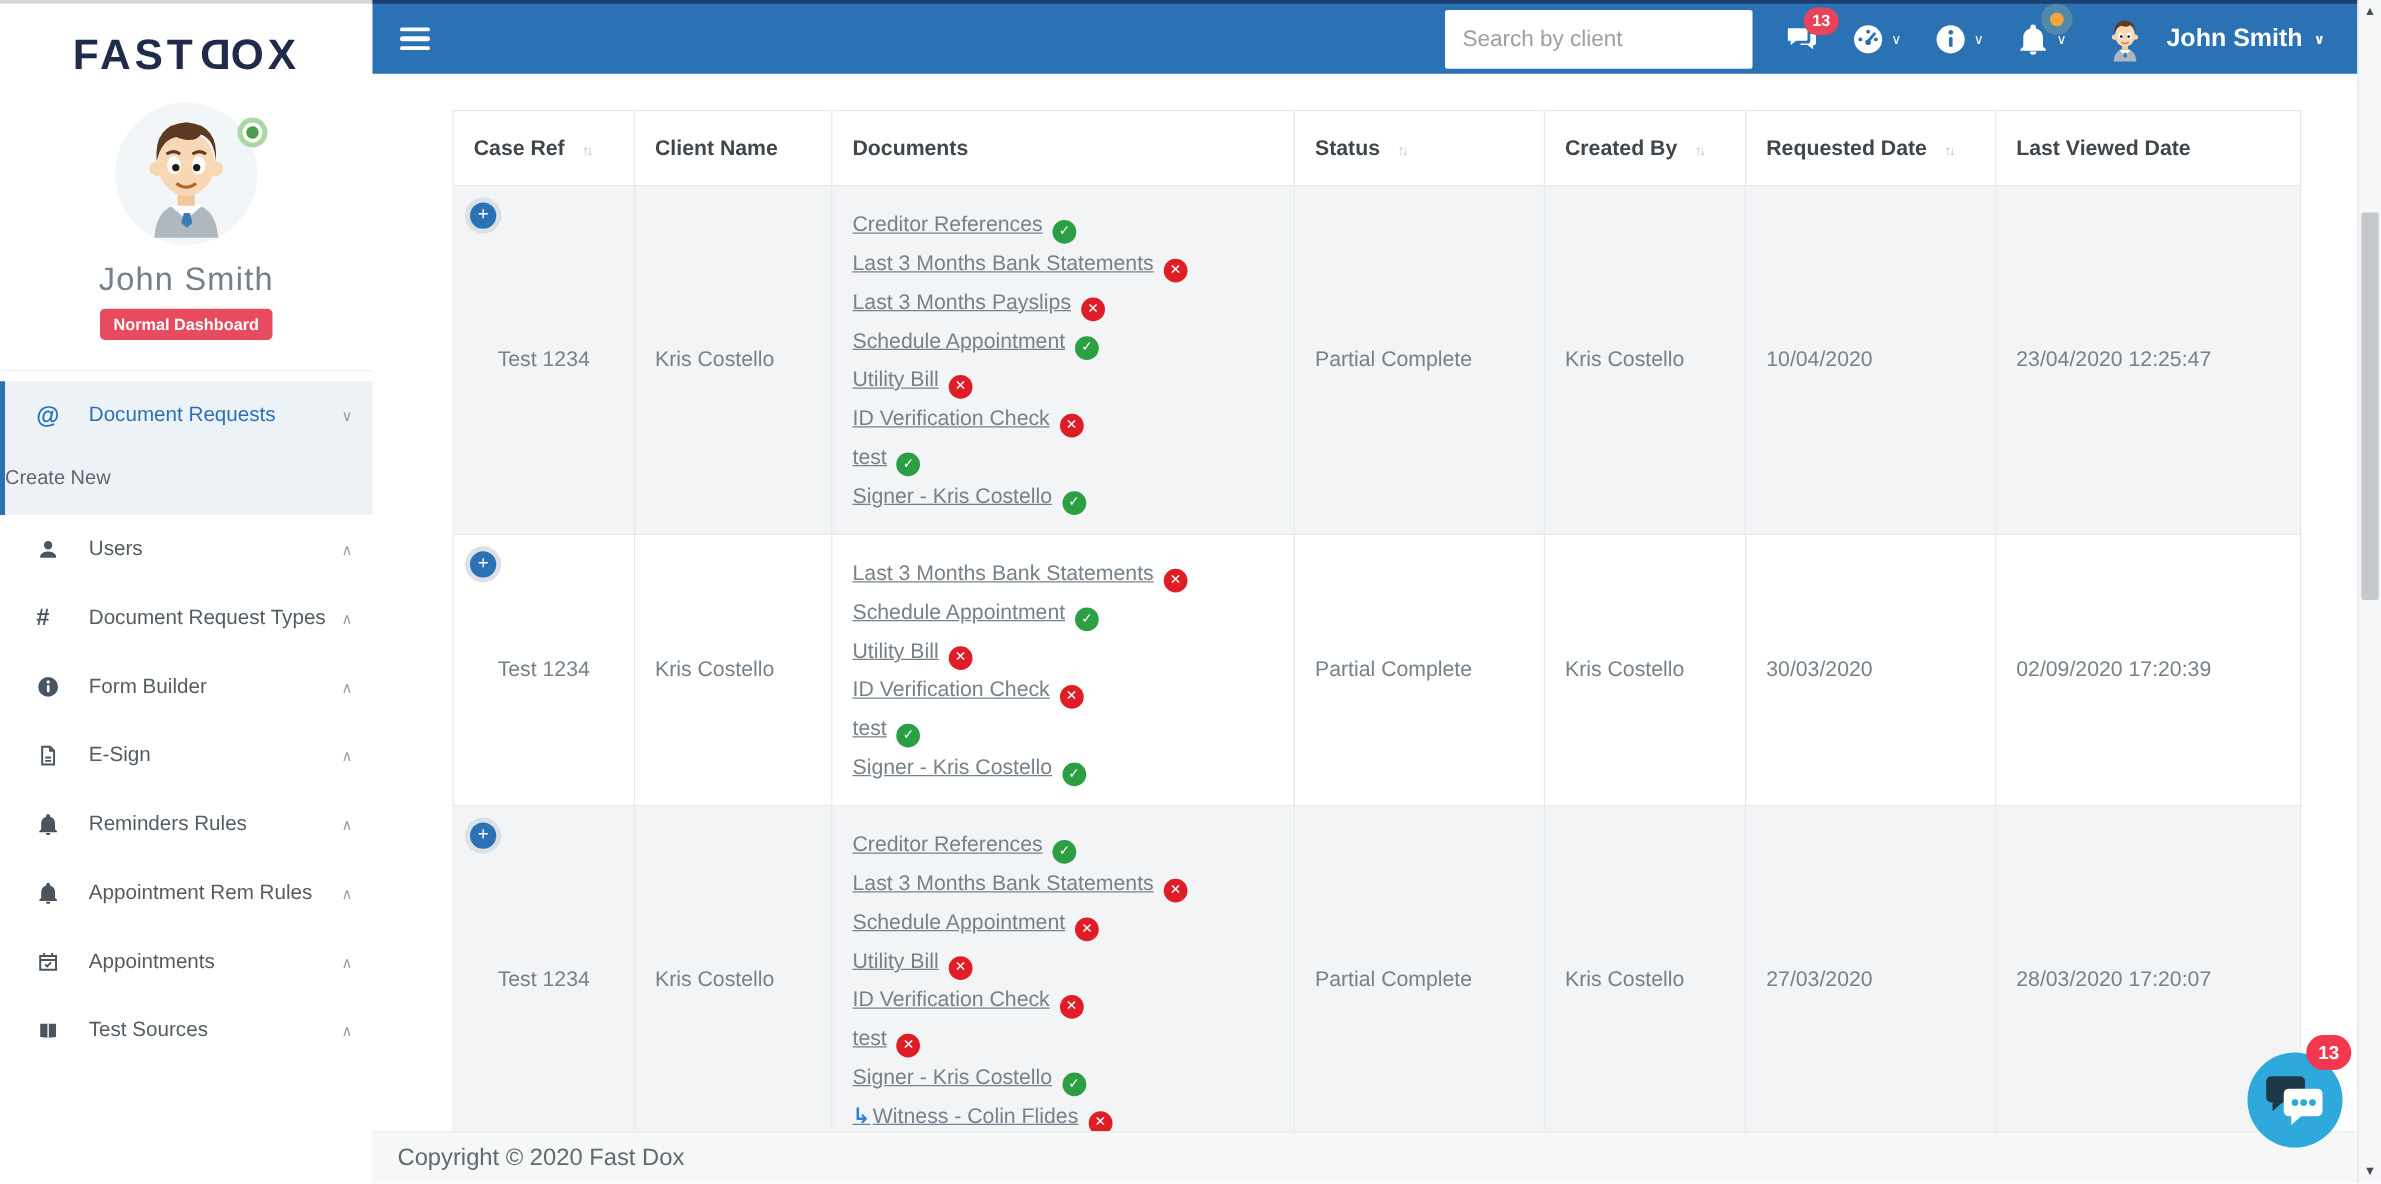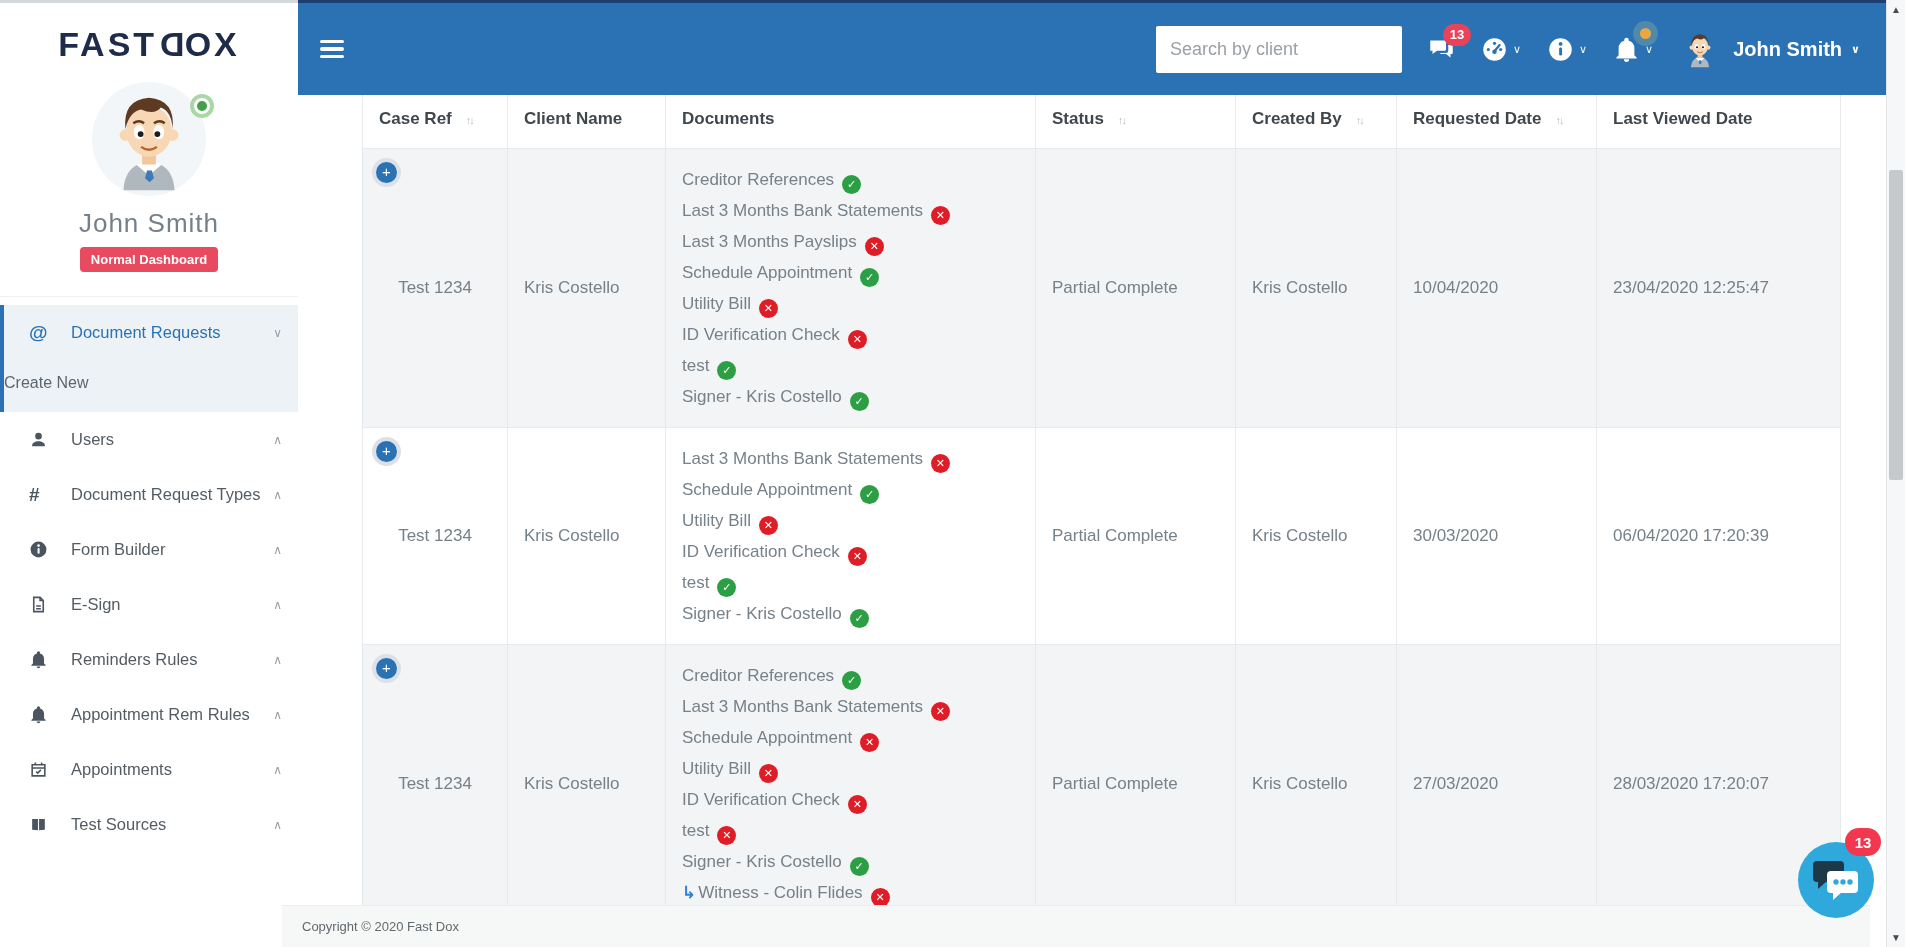--- a/index.html
+++ b/index.html
@@ -23,21 +23,21 @@
   .menu-item .mi-icon svg { width:19px; height:19px; }
   .menu-item .txt-icon { font-size:19px; font-weight:bold; color:#4b5560; }
   .menu-item .mi-label { margin-left:12px; font-size:16.5px; color:#545c63; white-space:nowrap; flex:1; }
   .menu-item .mi-chevron { font-size:12px; color:#97a0a8; margin-left:6px; }
   .active-wrap { background:#edf2f7; border-left:4px solid #2b72b5; padding-bottom:6px; }
   .active-wrap .menu-item { border-left:none; }
   .active-wrap .menu-item .mi-label, .active-wrap .menu-item .txt-icon, .active-wrap .menu-item .mi-icon { color:#2b72b5; }
   .submenu-item { height:46px; display:flex; align-items:center; font-size:16px; color:#5c666e; cursor:pointer; }
 
   
-  .navbar { position:absolute; left:298px; top:0; width:1588px; height:95px; background:#2b72b5; border-top:3px solid #1c3e71; display:flex; align-items:center; padding:0 26px 0 22px; z-index:6; }
+  .navbar { position:absolute; left:298px; top:0; width:1588px; height:59px; background:#2b72b5; border-top:3px solid #1c3e71; display:flex; align-items:center; padding:0 26px 0 22px; z-index:6; }
   .hamburger { width:24px; cursor:pointer; }
   .hamburger div { height:3.5px; background:#fff; border-radius:2px; margin:4px 0; }
   .nav-spacer { flex:1; }
   .search-box { width:246px; height:47px; background:#fff; border:none; border-radius:2px; padding:0 14px; font-size:18px; color:#444; font-family:inherit; }
   .search-box::placeholder { color:#9aa0a6; }
   .nav-icn { position:relative; margin-left:26px; display:flex; align-items:center; color:#fff; cursor:pointer; }
   .nav-icn svg { width:27px; height:27px; }
   .nav-chev { font-size:11px; color:#fff; margin-left:5px; opacity:.95; }
   .msg-badge { position:absolute; top:-12px; right:-16px; min-width:28px; height:22px; background:#e8435a; border-radius:11px; color:#fff; font-size:13px; font-weight:bold; display:flex; align-items:center; justify-content:center; padding:0 6px; }
   .bell-glow { position:absolute; top:-8px; right:2px; width:11px; height:11px; border-radius:50%; background:#f0a63c; box-shadow:0 0 0 7px rgba(150,180,150,.35); }
@@ -51,28 +51,28 @@
   .table-wrap { position:absolute; left:64px; top:10px; }
   table { border-collapse:collapse; table-layout:fixed; }
   col.c0{width:145px} col.c1{width:158px} col.c2{width:370px} col.c3{width:200px} col.c4{width:161px} col.c5{width:200px} col.c6{width:244px}
   th { height:60px; border:1px solid #e7eaed; background:#fff; text-align:left; padding:0 10px 0 16px; font-size:17px; font-weight:bold; color:#40474c; white-space:nowrap; }
   th .sort { font-size:11px; color:#b9bdc2; font-weight:normal; margin-left:14px; letter-spacing:-2px; }
   td { border:1px solid #e7eaed; vertical-align:middle; font-size:17px; color:#76818a; padding:15px 16px; }
   tr.odd td { background:#f2f4f6; }
   tr.even td { background:#fff; }
   td.case-cell { position:relative; text-align:center; }
   .expand-btn { position:absolute; left:13px; top:13px; width:21px; height:21px; border-radius:50%; background:#2b72b5; color:#fff; font-size:15px; line-height:20px; text-align:center; cursor:pointer; box-shadow:0 0 0 4px #dbe1e6; }
-  .doc-line { line-height:31px; white-space:nowrap; }
+  .doc-line { line-height:31px; white-space:nowrap;text-decoration:underline; }
   .status-icon { display:inline-block; width:19px; height:19px; border-radius:50%; color:#fff; font-size:11px; font-weight:bold; text-align:center; line-height:19px; margin-left:8px; vertical-align:-3px; }
   .status-complete { background:#2c9f45; }
   .status-missing { background:#df1d26; }
   .indent-arrow { color:#2f80d9; font-weight:bold; margin-right:2px; }
 
   
-  .footer { position:absolute; left:282px; top:905px; width:1588px; height:42px; background:#f6f7f7; border-top:1px solid #ececec; display:flex; align-items:center; padding-left:20px; font-size:13px; color:#62696e; z-index:7; }
+  .footer { position:absolute; left:298px; top:905px; width:1588px; height:42px; background:#f6f7f7; border-top:1px solid #ececec; display:flex; align-items:center; padding-left:20px; font-size:19px; color:#62696e; z-index:7; }
 
   
   .chat-fab { position:absolute; left:1798px; top:842px; width:76px; height:76px; border-radius:50%; background:#2fa8dc; z-index:9; cursor:pointer; }
   .chat-fab svg { width:76px; height:76px; }
   .chat-badge { position:absolute; left:1845px; top:828px; min-width:36px; height:28px; border-radius:14px; background:#f1384e; color:#fff; font-size:15px; font-weight:bold; display:flex; align-items:center; justify-content:center; z-index:10; }
 
   
   .scrollbar { position:absolute; right:0; top:0; width:19px; height:947px; background:#f6f7f8; border-left:1px solid #e3e5e7; z-index:11; }
   .sb-arrow { position:absolute; left:0; width:18px; text-align:center; font-size:10px; color:#474c51; cursor:pointer; }
   .sb-up { top:4px; } .sb-down { bottom:4px; }
@@ -319,21 +319,21 @@
                 <div class="doc-line"><span>Last 3 Months Bank Statements</span><span class="status-icon status-missing">✕</span></div>
                 <div class="doc-line"><span>Schedule Appointment</span><span class="status-icon status-complete">✓</span></div>
                 <div class="doc-line"><span>Utility Bill</span><span class="status-icon status-missing">✕</span></div>
                 <div class="doc-line"><span>ID Verification Check</span><span class="status-icon status-missing">✕</span></div>
                 <div class="doc-line"><span>test</span><span class="status-icon status-complete">✓</span></div>
                 <div class="doc-line"><span>Signer - Kris Costello</span><span class="status-icon status-complete">✓</span></div>
               </td>
               <td>Partial Complete</td>
               <td>Kris Costello</td>
               <td>30/03/2020</td>
-              <td>06/04/2020 17:20:39</td>
+              <td>02/09/2020 17:20:39</td>
             </tr>
             <tr class="odd">
               <td class="case-cell"><div class="expand-btn">+</div><span>Test 1234</span></td>
               <td>Kris Costello</td>
               <td>
                 <div class="doc-line"><span>Creditor References</span><span class="status-icon status-complete">✓</span></div>
                 <div class="doc-line"><span>Last 3 Months Bank Statements</span><span class="status-icon status-missing">✕</span></div>
                 <div class="doc-line"><span>Schedule Appointment</span><span class="status-icon status-missing">✕</span></div>
                 <div class="doc-line"><span>Utility Bill</span><span class="status-icon status-missing">✕</span></div>
                 <div class="doc-line"><span>ID Verification Check</span><span class="status-icon status-missing">✕</span></div>

